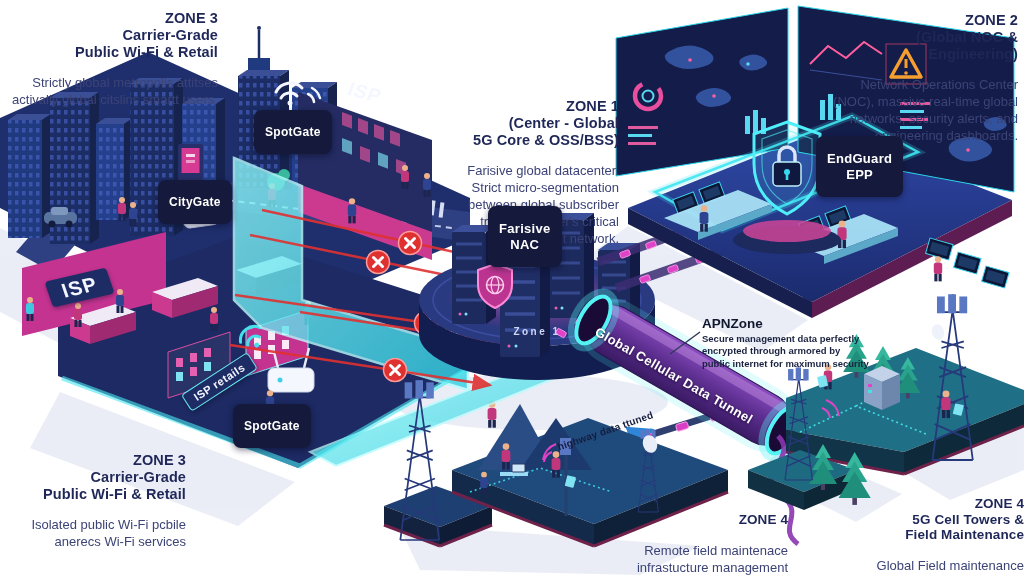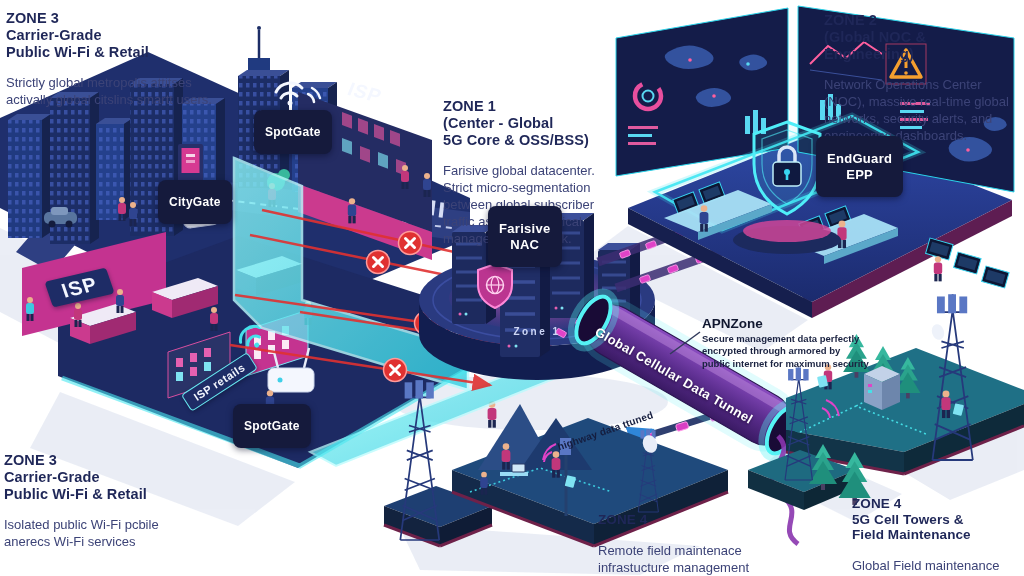--- a/index.html
+++ b/index.html
@@ -1,21 +1,21 @@
 <!DOCTYPE html>
 <html><head>
 <meta charset="utf-8">
 <style>
   *{margin:0;padding:0;box-sizing:border-box}
   html,body{width:1024px;height:576px;overflow:hidden;background:#fff;
     font-family:"Liberation Sans",sans-serif}
   .scene{position:relative;width:1024px;height:576px;background:#fff}
   .scene>svg{position:absolute;left:0;top:0;z-index:1}
   .ov{position:absolute;z-index:3}
-  .zblock{text-align:left}
+  .zblock{text-align:right}
   .zh{font-weight:800;font-size:14.5px;line-height:1.16;white-space:pre-line;
       color:#1f2758;letter-spacing:.1px}
   .zb{margin-top:15px;font-weight:400;font-size:13px;line-height:1.3;
       white-space:pre-line;color:#3c4377}
   .chip{background:#151a3c;color:#fff;font-weight:800;font-size:12px;
       padding:15px 11px;border-radius:8px;white-space:pre-line;text-align:center;
       line-height:1.2;box-shadow:0 2px 6px rgba(8,12,38,.5);letter-spacing:.3px}
   .board{background:#1e2c66;color:#f4f7ff;font-weight:800;border-radius:4px;
       text-align:center;box-shadow:0 2px 4px rgba(10,14,40,.4)}
   .tunnel-label{color:#fff;font-weight:800;font-size:13px;letter-spacing:.4px;

